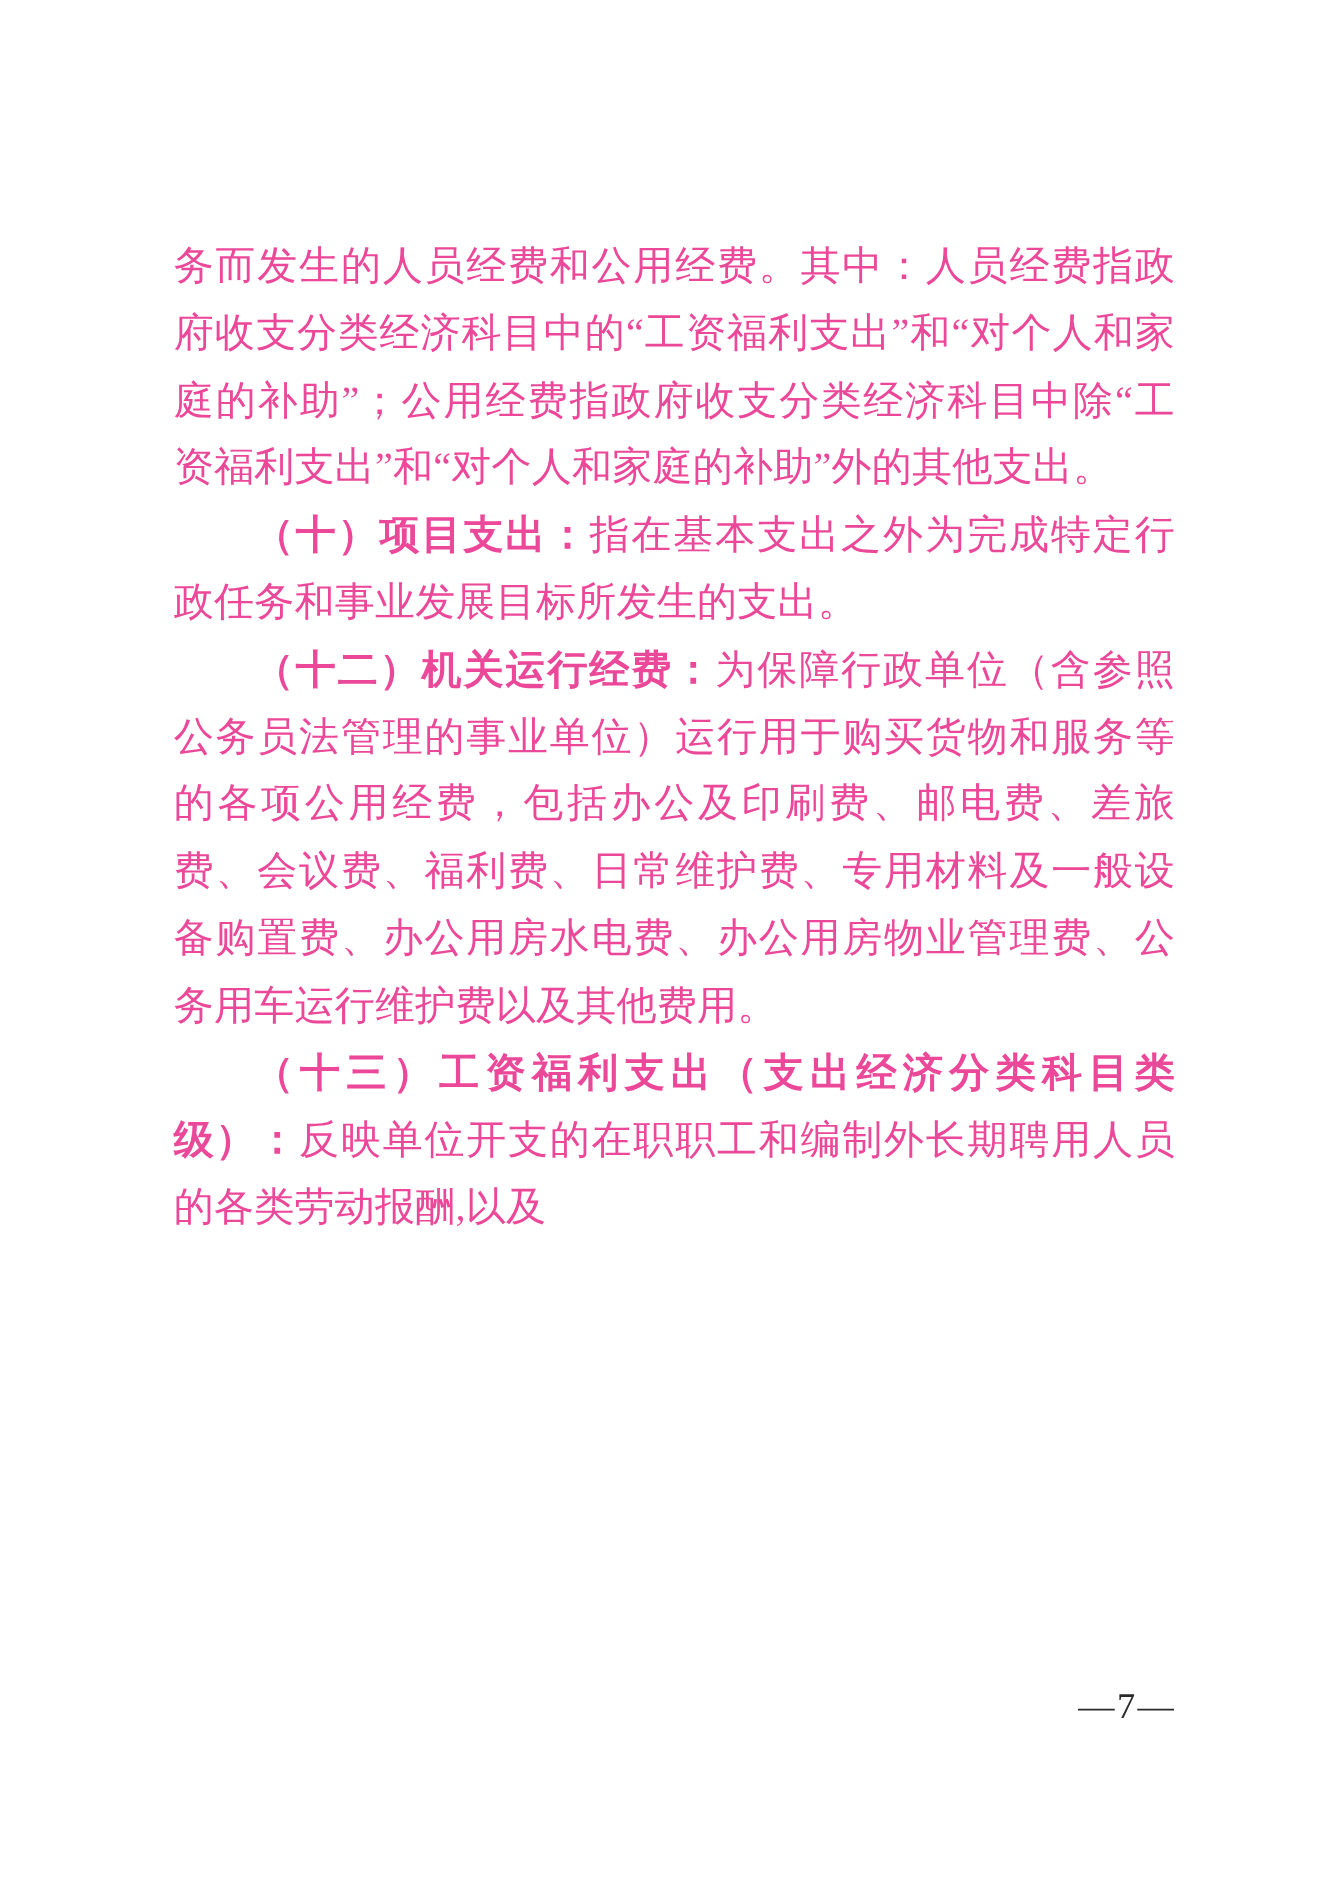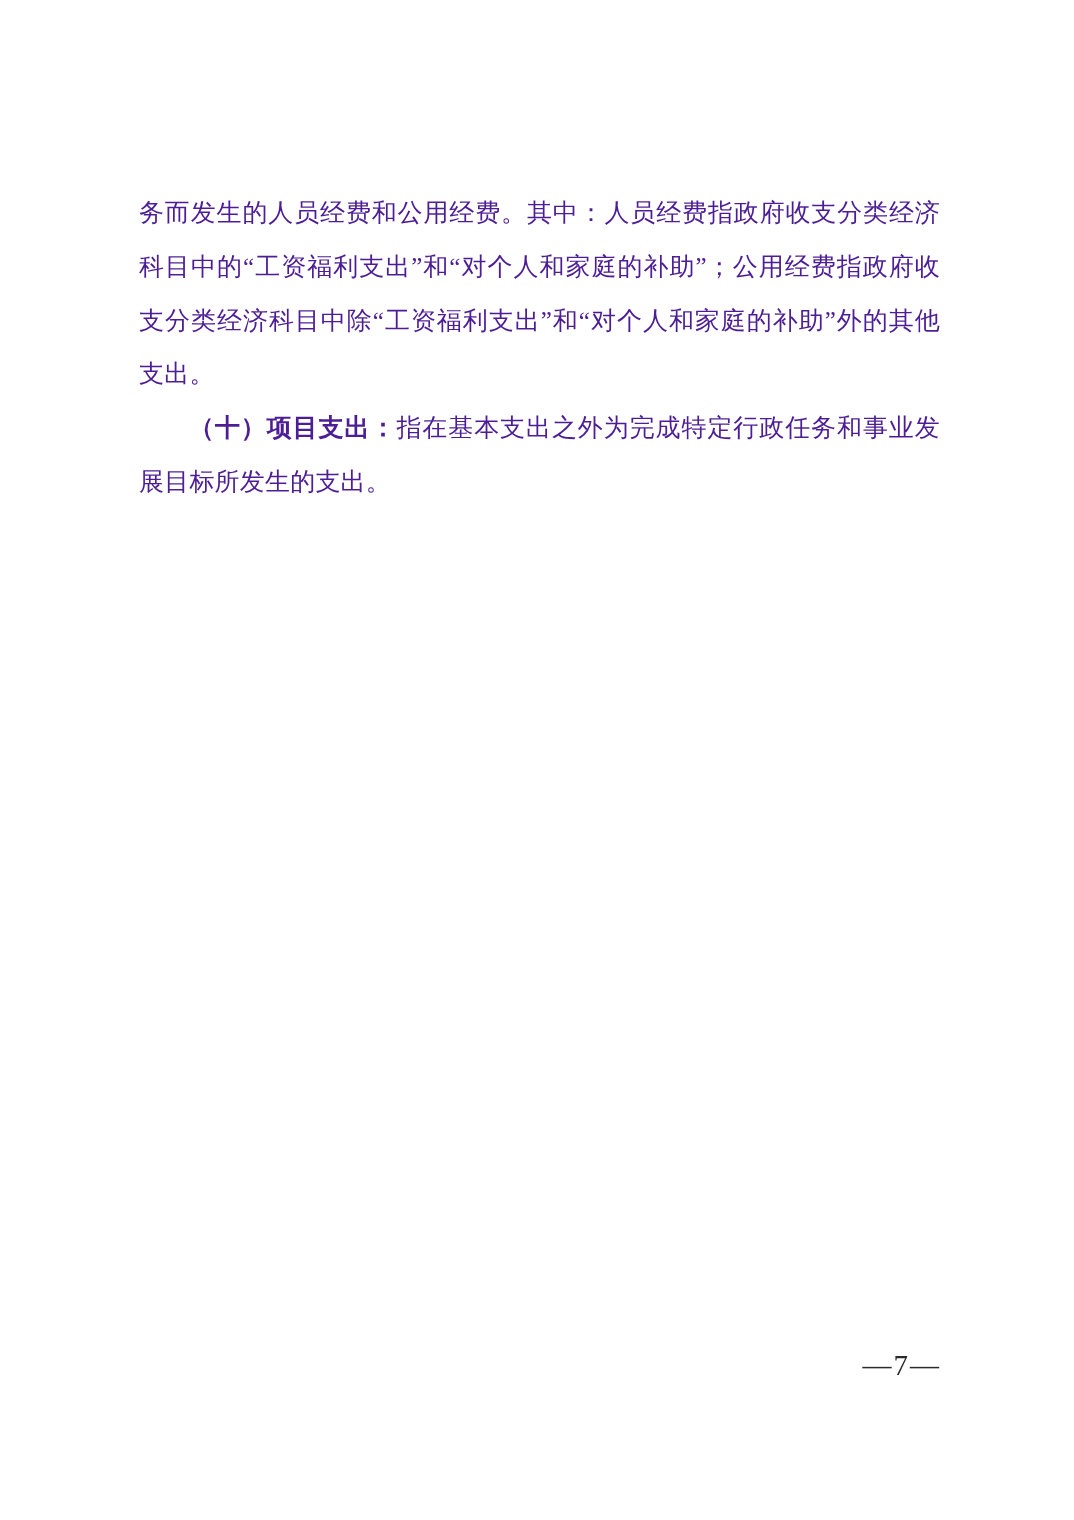--- a/index.html
+++ b/index.html
@@ -20,22 +20,22 @@
     top: 0;
     width: 1074px;
     height: 1520px;
     background: #ffffff;
   }
   .text-block {
     position: absolute;
     left: 139px;
     top: 186px;
     width: 801px;
-    color: #4c1d95;
-    font-size: 25px;
+    color: #ec4899;
+    font-size: 32px;
     line-height: 53.8px;
     text-align: justify;
     text-justify: inter-character;
     letter-spacing: 0.2px;
   }
   .para {
     margin: 0;
     padding: 0;
   }
   .para.indent {
@@ -60,19 +60,21 @@
 
 <div class="page">
 
   <div class="text-block">
 
     <p class="para"><span class="lead"></span><span>务而发生的人员经费和公用经费。其中：人员经费指政府收支分类经济科目中的“工资福利支出”和“对个人和家庭的补助”；公用经费指政府收支分类经济科目中除“工资福利支出”和“对个人和家庭的补助”外的其他支出。</span></p>
 
     <p class="para indent"><span class="lead">（十）项目支出：</span><span>指在基本支出之外为完成特定行政任务和事业发展目标所发生的支出。</span></p>
 
 
+    <p class="para indent"><span class="lead">（十二）机关运行经费：</span><span>为保障行政单位（含参照公务员法管理的事业单位）运行用于购买货物和服务等的各项公用经费，包括办公及印刷费、邮电费、差旅费、会议费、福利费、日常维护费、专用材料及一般设备购置费、办公用房水电费、办公用房物业管理费、公务用车运行维护费以及其他费用。</span></p>
 
+    <p class="para indent"><span class="lead">（十三）工资福利支出（支出经济分类科目类级）：</span><span>反映单位开支的在职职工和编制外长期聘用人员的各类劳动报酬,以及</span></p>
 
   </div>
 
   <div class="page-number">—7—</div>
 
 </div>
 
 </body></html>

